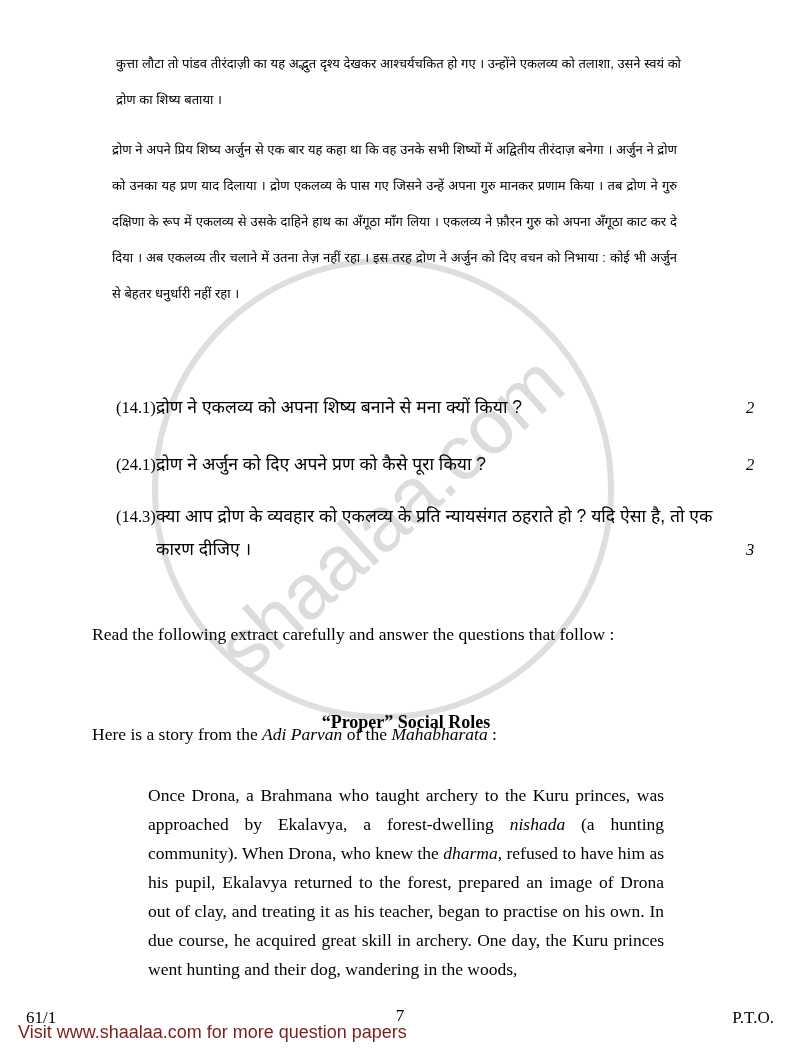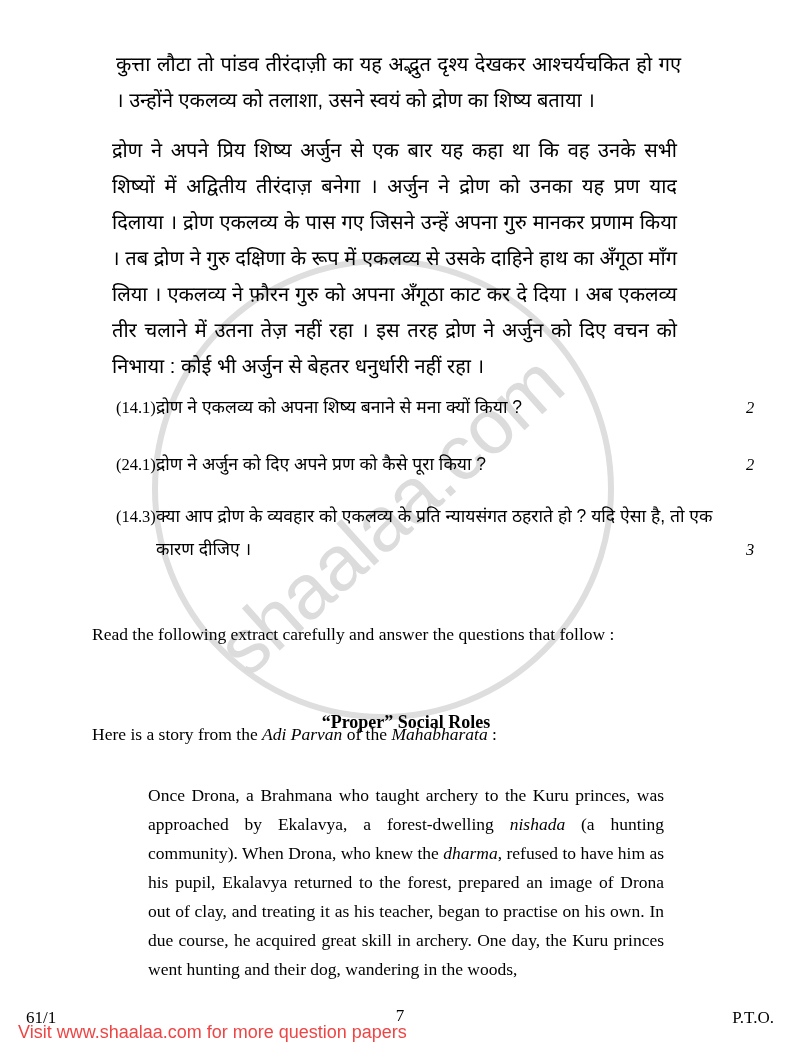--- a/index.html
+++ b/index.html
@@ -54,21 +54,21 @@
   }
 
   
   #content {
     position: relative;
     z-index: 2;
   }
 
   .hindi {
     font-family: "Liberation Sans", "DejaVu Sans", sans-serif;
-    font-size: 20px;
+    font-size: 13px;
     line-height: 36px;
     text-align: justify;
     text-justify: inter-word;
   }
 
   .para-hindi-1 {
     position: absolute;
     left: 116px;
     top: 46px;
     width: 565px;
@@ -185,21 +185,21 @@
     top: 1008px;
     font-family: "Liberation Serif", "DejaVu Serif", serif;
     font-size: 17px;
   }
   .footer-promo {
     position: absolute;
     left: 18px;
     top: 1022px;
     font-family: "Liberation Sans", "DejaVu Sans", sans-serif;
     font-size: 18px;
-    color: #ef4444;
+    color: #7f1d1d;
     z-index: 5;
   }
 </style>
 </head>
 <body>
 
 <div id="page">
 
   <div id="watermark">
     <div class="wm-circle"></div>

